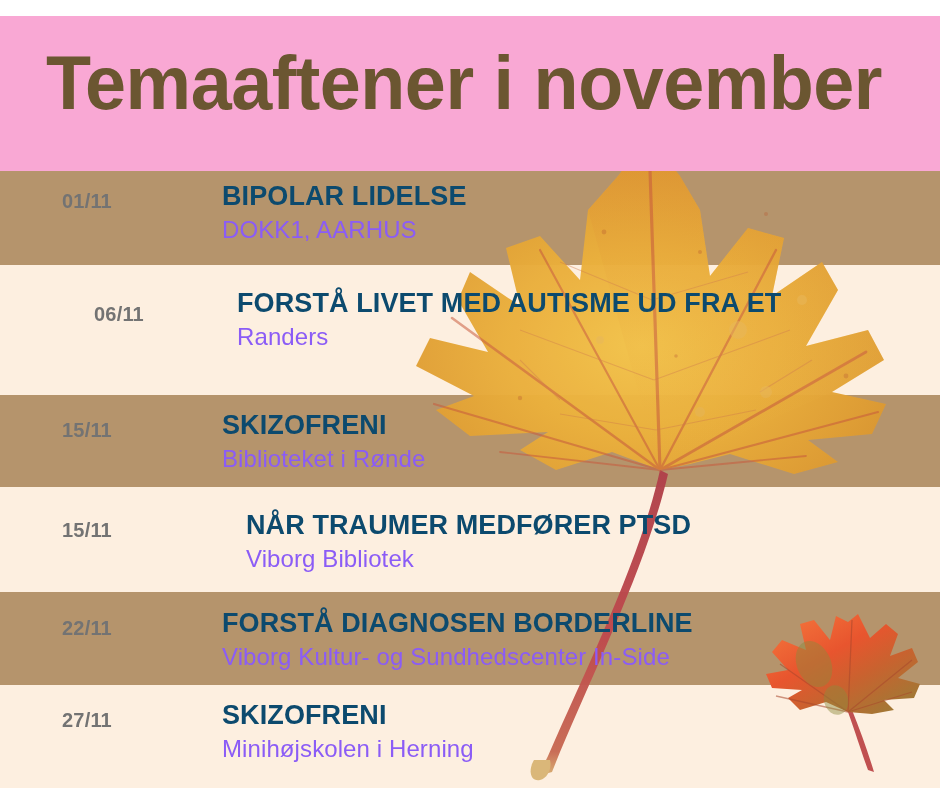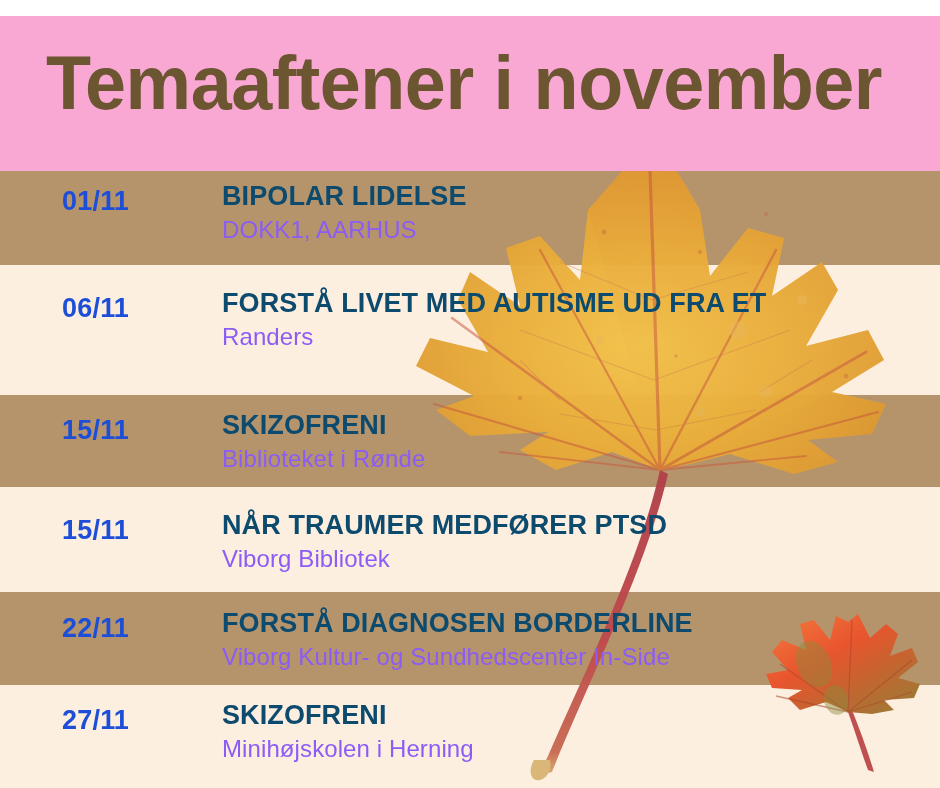--- a/index.html
+++ b/index.html
@@ -76,23 +76,23 @@
   .row {
     position: absolute;
     left: 0;
     width: 940px;
     display: flex;
     align-items: flex-start;
   }
   .row-date {
     position: absolute;
     left: 62px;
-    color: #1d4ed8;
+    color: #737373;
     font-weight: 700;
-    font-size: 27px;
+    font-size: 20px;
     line-height: 32px;
     letter-spacing: 0.2px;
     white-space: nowrap;
   }
   .row-body {
     position: absolute;
     left: 222px;
     right: 10px;
   }
   .row-title {
@@ -242,38 +242,38 @@
 
     <div class="row" style="top:155px;height:110px;">
       <div class="row-date" style="top:30px;">01/11</div>
       <div class="row-body" style="top:25px;">
         <div class="row-title">BIPOLAR LIDELSE</div>
         <div class="row-venue">DOKK1, AARHUS</div>
       </div>
     </div>
 
     <div class="row" style="top:265px;height:130px;">
-      <div class="row-date" style="top:27px;">06/11</div>
-      <div class="row-body" style="top:22px;">
+      <div class="row-date" style="top:33px;margin-left:32px;">06/11</div>
+      <div class="row-body" style="top:22px;margin-left:15px;">
         <div class="row-title">FORSTÅ LIVET MED AUTISME UD FRA ET</div>
         <div class="row-venue">Randers</div>
       </div>
     </div>
 
     <div class="row" style="top:395px;height:92px;">
       <div class="row-date" style="top:19px;">15/11</div>
       <div class="row-body" style="top:14px;">
         <div class="row-title">SKIZOFRENI</div>
         <div class="row-venue">Biblioteket i Rønde</div>
       </div>
     </div>
 
     <div class="row" style="top:487px;height:105px;">
       <div class="row-date" style="top:27px;">15/11</div>
-      <div class="row-body" style="top:22px;">
+      <div class="row-body" style="top:22px;margin-left:24px;">
         <div class="row-title">NÅR TRAUMER MEDFØRER PTSD</div>
         <div class="row-venue">Viborg Bibliotek</div>
       </div>
     </div>
 
     <div class="row" style="top:592px;height:93px;">
       <div class="row-date" style="top:20px;">22/11</div>
       <div class="row-body" style="top:15px;">
         <div class="row-title">FORSTÅ DIAGNOSEN BORDERLINE</div>
         <div class="row-venue">Viborg Kultur- og Sundhedscenter In-Side</div>

